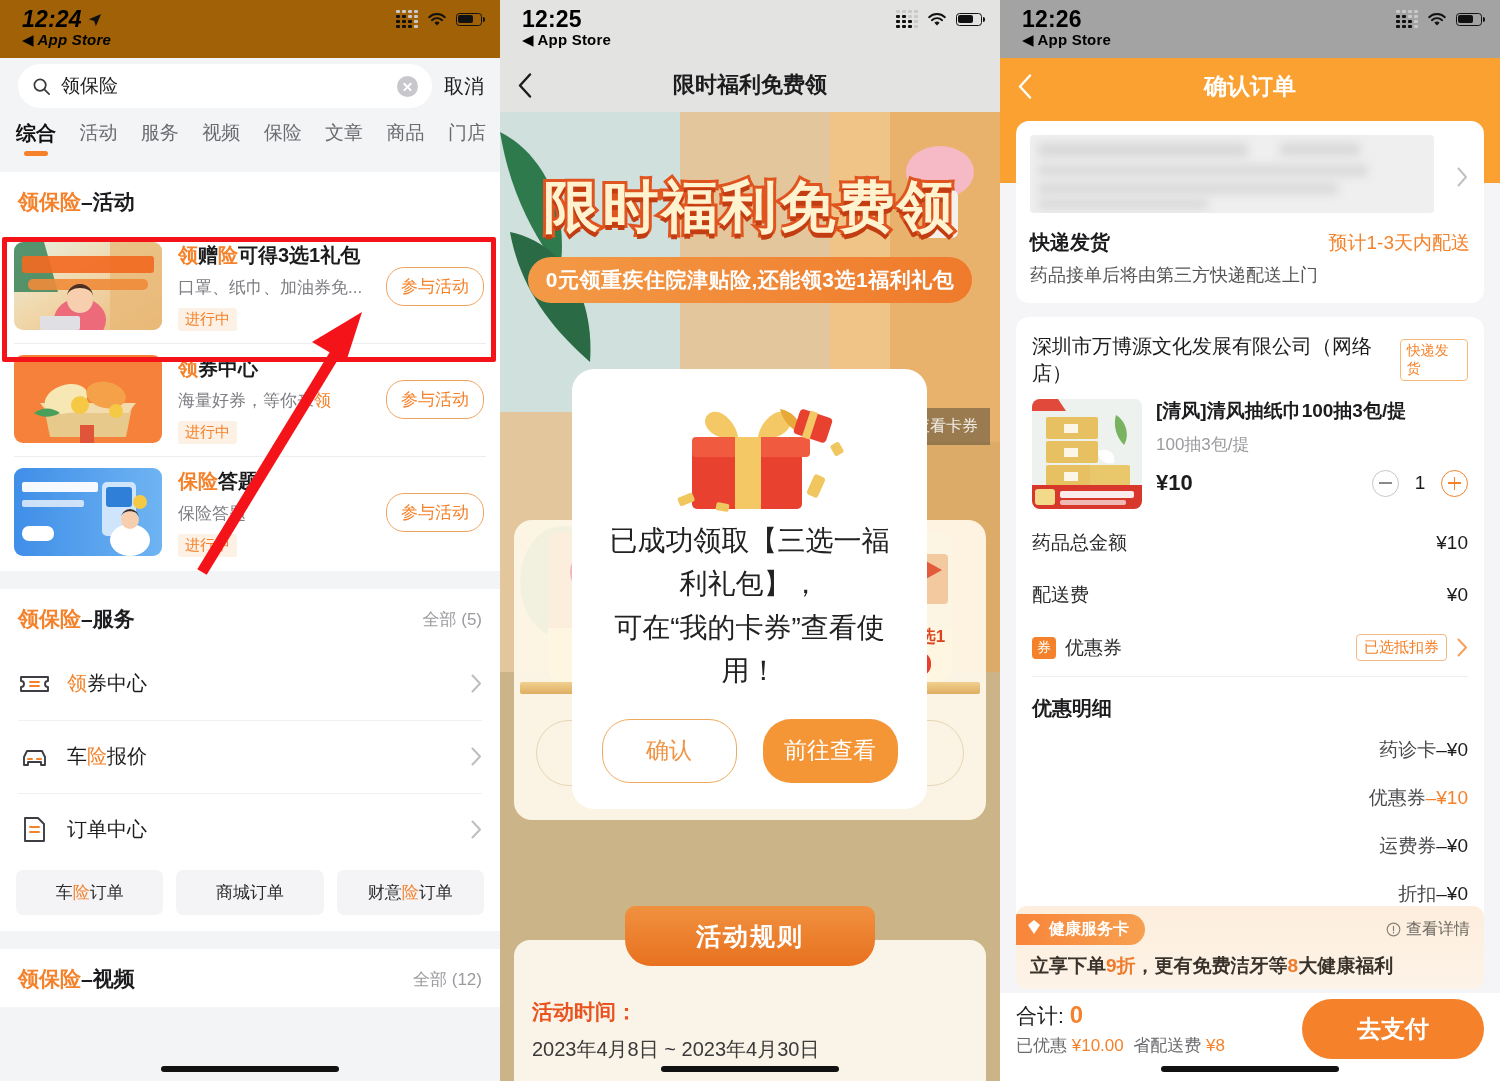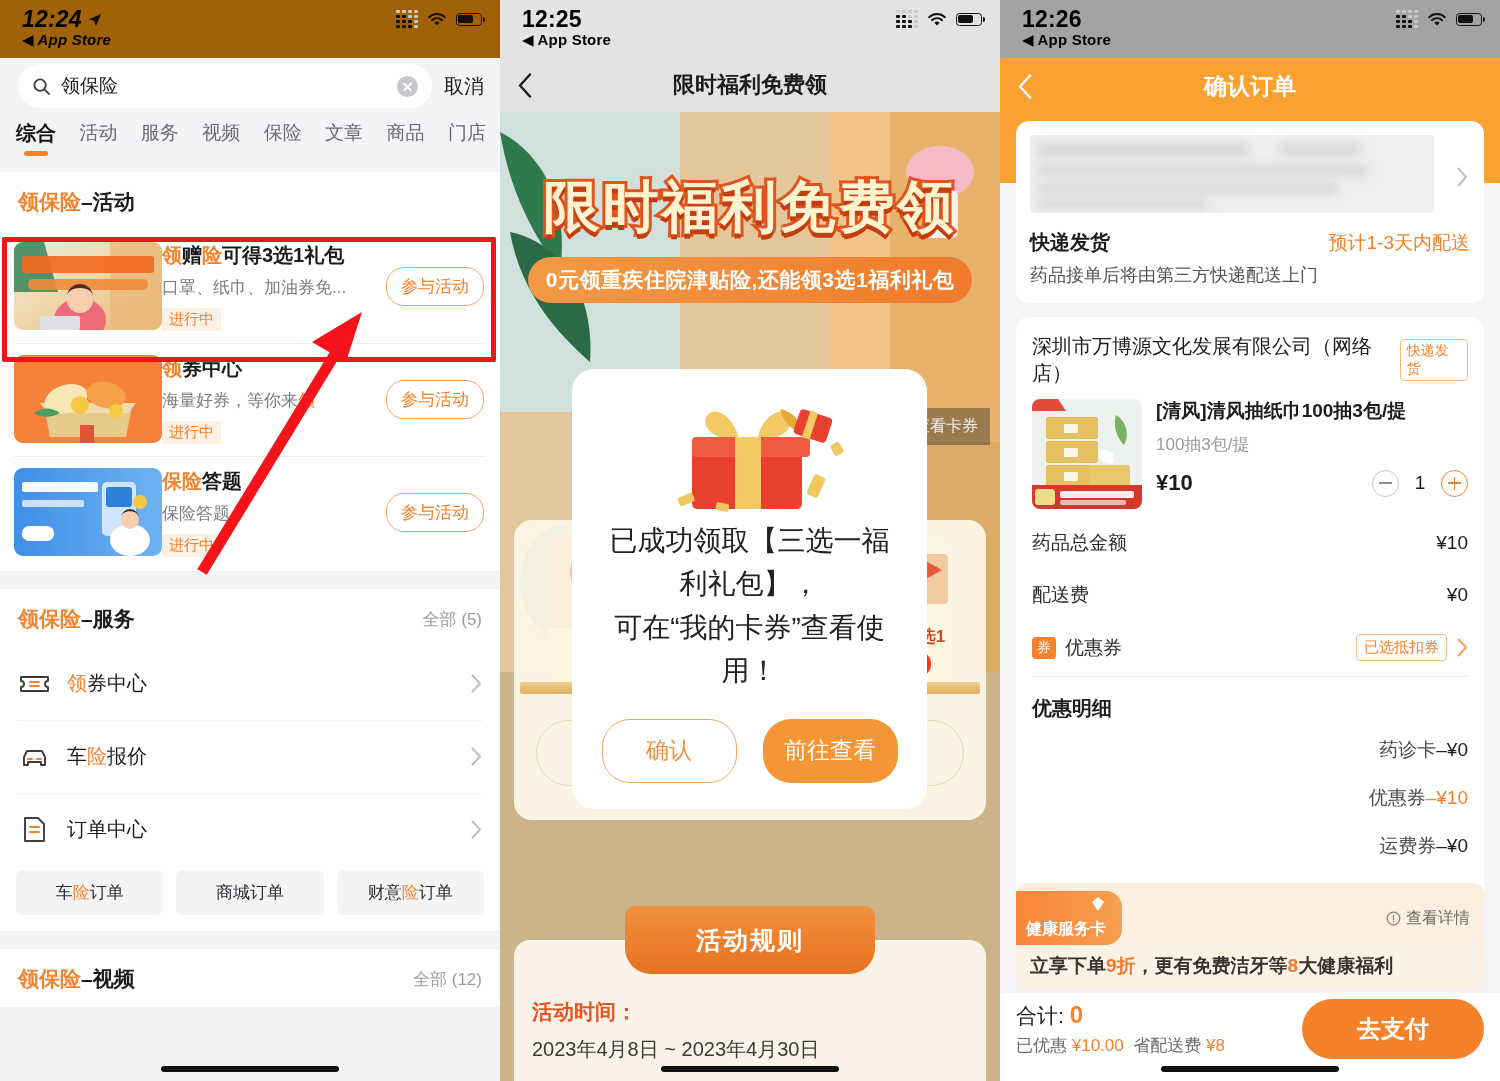--- a/index.html
+++ b/index.html
@@ -45,21 +45,21 @@
   .tab.active{ color:#111; font-weight:700; font-size:20px;}
   .tab.active::after{ content:""; position:absolute; left:50%; transform:translateX(-50%); bottom:0; width:24px;height:5px;background:#f5822a;border-radius:3px;}
 
   .sec{ background:#fff; }
   .sec-head{ display:flex; align-items:center; justify-content:space-between; padding:16px 18px 14px; }
   .sec-title{ font-size:21px; font-weight:700; color:#f5822a;}
   .sec-title .dim{ color:#1c1c1e;}
   .sec-all{ font-size:17px; color:#9a9a9f;}
 
   .act-list{ padding:0 0 2px; }
-  .act{ display:flex; align-items:flex-start; padding:12px 16px 12px 14px; position:relative;}
+  .act{ display:flex; align-items:flex-start; gap:16px; padding:12px 16px 12px 14px; position:relative;}
   .act + .act::before{content:"";position:absolute;left:14px;right:14px;top:0;height:1px;background:#eee;}
   .thumb{ width:148px;height:88px;border-radius:9px;flex:0 0 148px;overflow:hidden;position:relative;}
   .act-mid{ flex:1; min-width:0; padding-top:1px;}
   .act-title{ font-size:20px; font-weight:700; color:#1c1c1e; line-height:1.25; white-space:nowrap; overflow:hidden;}
   .act-title .hl{ color:#f5822a;}
   .act-sub{ font-size:17px; color:#7d7d82; margin-top:8px; white-space:nowrap; overflow:hidden;}
   .act-sub .hl{ color:#f5822a;}
   .act-stat{ display:inline-block; margin-top:9px; font-size:15px; color:#f5822a; background:#fdf0e5; padding:2px 7px; border-radius:3px;}
   .joinbtn{ flex:0 0 auto; align-self:center; border:1.4px solid #f2a45e; color:#f5822a; font-size:17px; border-radius:18px; padding:7px 14px; background:#fff;}
 
@@ -102,21 +102,21 @@
   .pcards{ display:flex; align-items:flex-end; justify-content:center; gap:0px; padding-top:12px;}
   .pcard{ width:178px; height:150px; background:#fff6e2; border-radius:14px; position:relative; overflow:hidden;}
   .pcard .pimg{position:absolute;left:0;right:0;top:0;height:96px;}
   .plus{ width:48px; text-align:center; font-size:42px; color:#eea64f; font-weight:800; padding-bottom:52px;}
   .pc-name{ position:absolute; bottom:34px; left:0;right:0; text-align:center; font-size:17px; font-weight:700; color:#d8451f;}
   .pc-tag{ position:absolute; bottom:6px; left:50%; transform:translateX(-50%); background:#e8402a; color:#fff; font-size:14px; padding:3px 12px; border-radius:11px; white-space:nowrap;}
   .shelf{ height:12px; background:linear-gradient(180deg,#f0d08f,#dfae62); margin:0 6px; border-radius:2px;}
   .claimed{ margin:26px 22px 0; height:66px; border:1.6px solid #e7d6b4; border-radius:33px; display:flex; align-items:center; justify-content:center; font-size:26px; color:#e3d3b2; font-weight:600;}
 
   .rulewrap{ position:absolute; left:14px; right:14px; top:940px; background:rgba(255,250,242,.9); border-radius:16px; padding:58px 18px 20px;}
-  .rulebadge{ position:absolute; left:50%; transform:translateX(-50%); top:-34px; width:250px; height:68px;
+  .rulebadge{ position:absolute; left:50%; transform:translateX(-50%); top:-34px; width:250px; height:60px;
      background:linear-gradient(180deg,#f0913f,#e8711f); border-radius:10px 10px 26px 26px;
      display:flex; align-items:center; justify-content:center; color:#fff; font-size:25px; font-weight:800; letter-spacing:2px;}
   .rule-k{ font-size:21px; font-weight:800; color:#e8531f;}
   .rule-v{ font-size:20px; color:#3a3a3a; margin-top:10px;}
   .rule-k2{ font-size:21px; font-weight:800; color:#e8531f; margin-top:16px;}
 
   .modalwrap{ position:absolute; inset:0; }
   .modal{ position:absolute; left:72px; top:369px; width:355px; background:#fff; border-radius:22px; padding:22px 26px 26px; text-align:center;}
   .gift{ height:128px; position:relative;}
   .m-text{ font-size:28px; color:#222; line-height:1.55; }
@@ -172,21 +172,21 @@
   .dtitle{ font-size:20px; font-weight:700; color:#1c1c1e; padding:16px 16px 4px;}
   .drow{ display:flex; align-items:center; justify-content:flex-end; padding:11px 16px; font-size:19px; color:#4a4a4e;}
   .drow .v{ color:#1c1c1e;}
   .drow .v.hl{ color:#f5822a;}
   .trow{ display:flex; align-items:center; justify-content:space-between; padding:16px 16px 18px;}
   .trow .k{ font-size:20px; font-weight:700; color:#1c1c1e;}
   .trow .v{ font-size:25px; font-weight:700; color:#f5822a;}
 
   .hcard{ position:absolute; left:16px; right:16px; bottom:92px; background:linear-gradient(180deg,#fdeedd,#fdf3e7); border-radius:11px; padding:8px 0 10px; overflow:hidden;}
   .hc-top{ display:flex; align-items:center; justify-content:space-between; padding-right:14px;}
-  .hc-badge{ display:flex;align-items:flex-end;gap:7px; background:linear-gradient(90deg,#f8853a,#f7a04f); color:#fff; font-size:16px; font-weight:700; padding:5px 16px 5px 10px; border-radius:0 16px 16px 0;flex-direction:column;}
+  .hc-badge{ display:flex;align-items:flex-start;gap:7px; background:linear-gradient(90deg,#f8853a,#f7a04f); color:#fff; font-size:16px; font-weight:700; padding:5px 16px 5px 10px; border-radius:0 16px 16px 0;}
   .hc-detail{ display:flex; align-items:center; gap:5px; font-size:16px; color:#6f6a63;}
   .hc-text{ font-size:19px; font-weight:700; color:#3a332b; padding:8px 0 0 14px;}
   .hc-text .hl{ color:#ef7b2b;}
 
   .paybar{ position:absolute; left:0; right:0; bottom:0; height:88px; background:#fff; display:flex; align-items:center; justify-content:space-between; padding:0 16px 16px;}
   .pay-l .t{ font-size:21px; font-weight:400; color:#1c1c1e;}
   .pay-l .t b{ color:#f5822a; font-size:24px;}
   .pay-l .s{ font-size:17px; color:#6a6a6e; margin-top:4px;}
   .pay-l .s em{ font-style:normal; color:#f5822a;}
   .paybtn{ width:182px;height:60px;border-radius:30px;background:#f5822a;color:#fff;font-size:24px;font-weight:700;display:flex;align-items:center;justify-content:center;}

